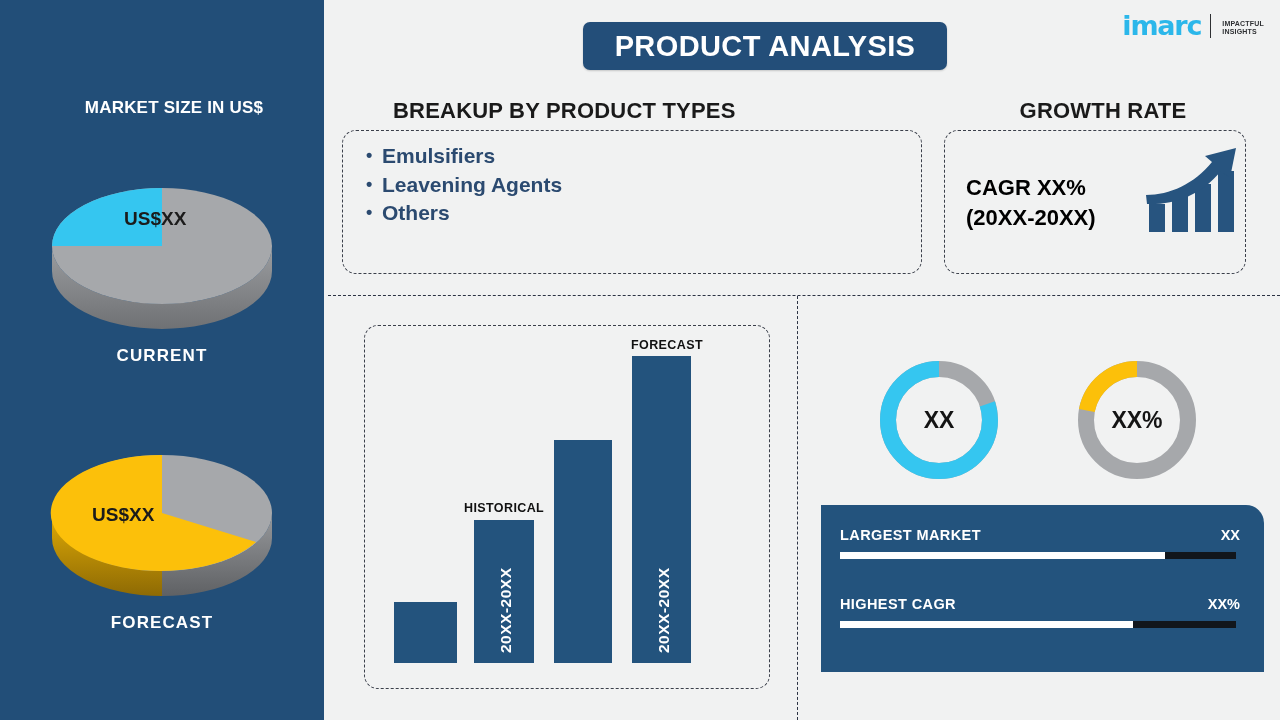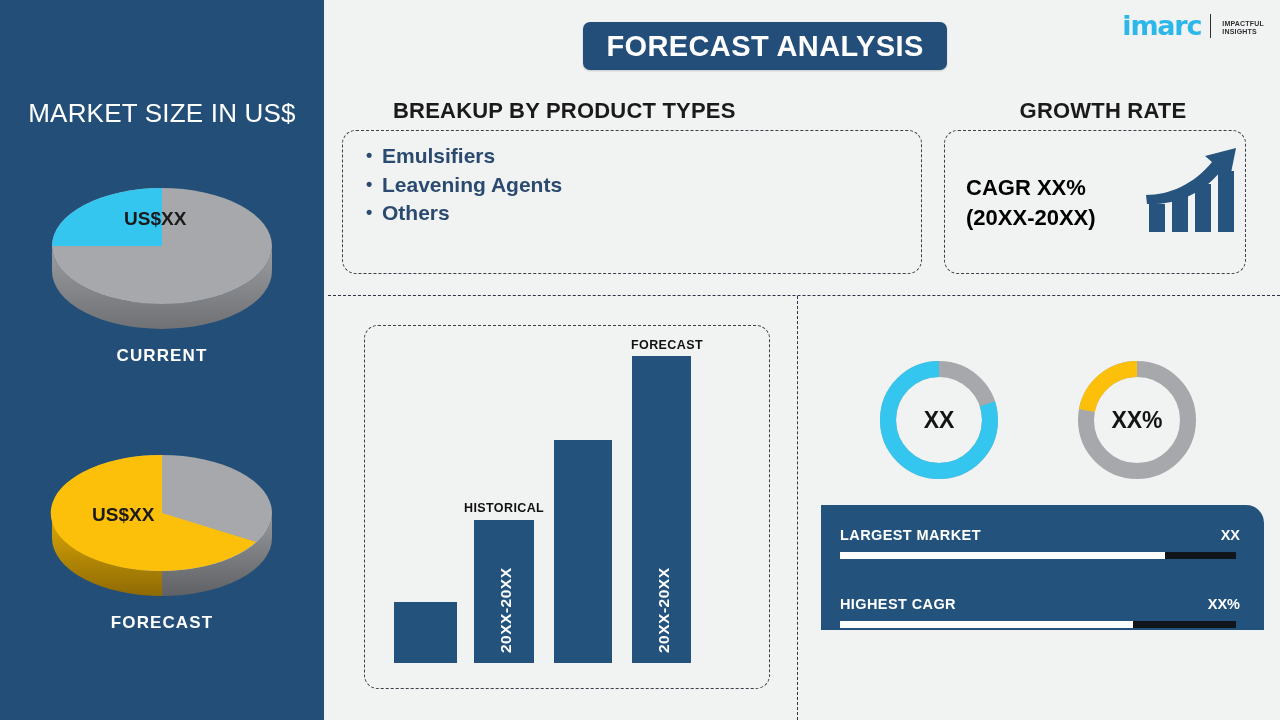--- a/index.html
+++ b/index.html
@@ -23,26 +23,26 @@
   #left-panel {
     position: absolute;
     left: 0; top: 0;
     width: 324px;
     height: 720px;
     background: #224e78;
   }
   #market-size-title {
     position: absolute;
     top: 98px;
-    left: 0;
+    left: 12px;
     width: 324px;
     text-align: center;
     color: #ffffff;
-    font-size: 26px;
-    font-weight: normal;
+    font-size: 17px;
+    font-weight: bold;
     letter-spacing: 0.2px;
   }
   .pie-wrap {
     position: absolute;
     width: 324px;
     text-align: center;
   }
   #pie-current-wrap { top: 158px; left: 0; }
   #pie-forecast-wrap { top: 425px; left: 0; }
   .pie-caption {
@@ -263,21 +263,21 @@
     font-size: 23px;
     fill: #141414;
   }
 
   
   #stats-card {
     position: absolute;
     left: 497px;
     top: 505px;
     width: 443px;
-    height: 125px;
+    height: 167px;
     background: #23537d;
     border-radius: 0 18px 0 0;
   }
   .stat-row { position: absolute; left: 19px; width: 400px; }
   #stat-row-1 { top: 22px; }
   #stat-row-2 { top: 91px; }
   .stat-label {
     color: #ffffff;
     font-size: 14.5px;
     font-weight: bold;
@@ -358,21 +358,21 @@
 
         <path d="M 120,88 L 120,30 A 110,58 0 1 0 214,117 Z" fill="#fcc00a"></path>
         <text class="pie-label" x="50" y="96">US$XX</text>
       </svg>
       <div class="pie-caption">FORECAST</div>
     </div>
   </div>
 
   <div id="main-area">
 
-    <div id="title-badge">FORECAST ANALYSIS</div>
+    <div id="title-badge">PRODUCT ANALYSIS</div>
 
     <div id="logo">
       <div id="logo-mark">imarc</div>
       <div id="logo-divider"></div>
       <div id="logo-tagline">
         <div>IMPACTFUL</div>
         <div>INSIGHTS</div>
       </div>
     </div>
 

